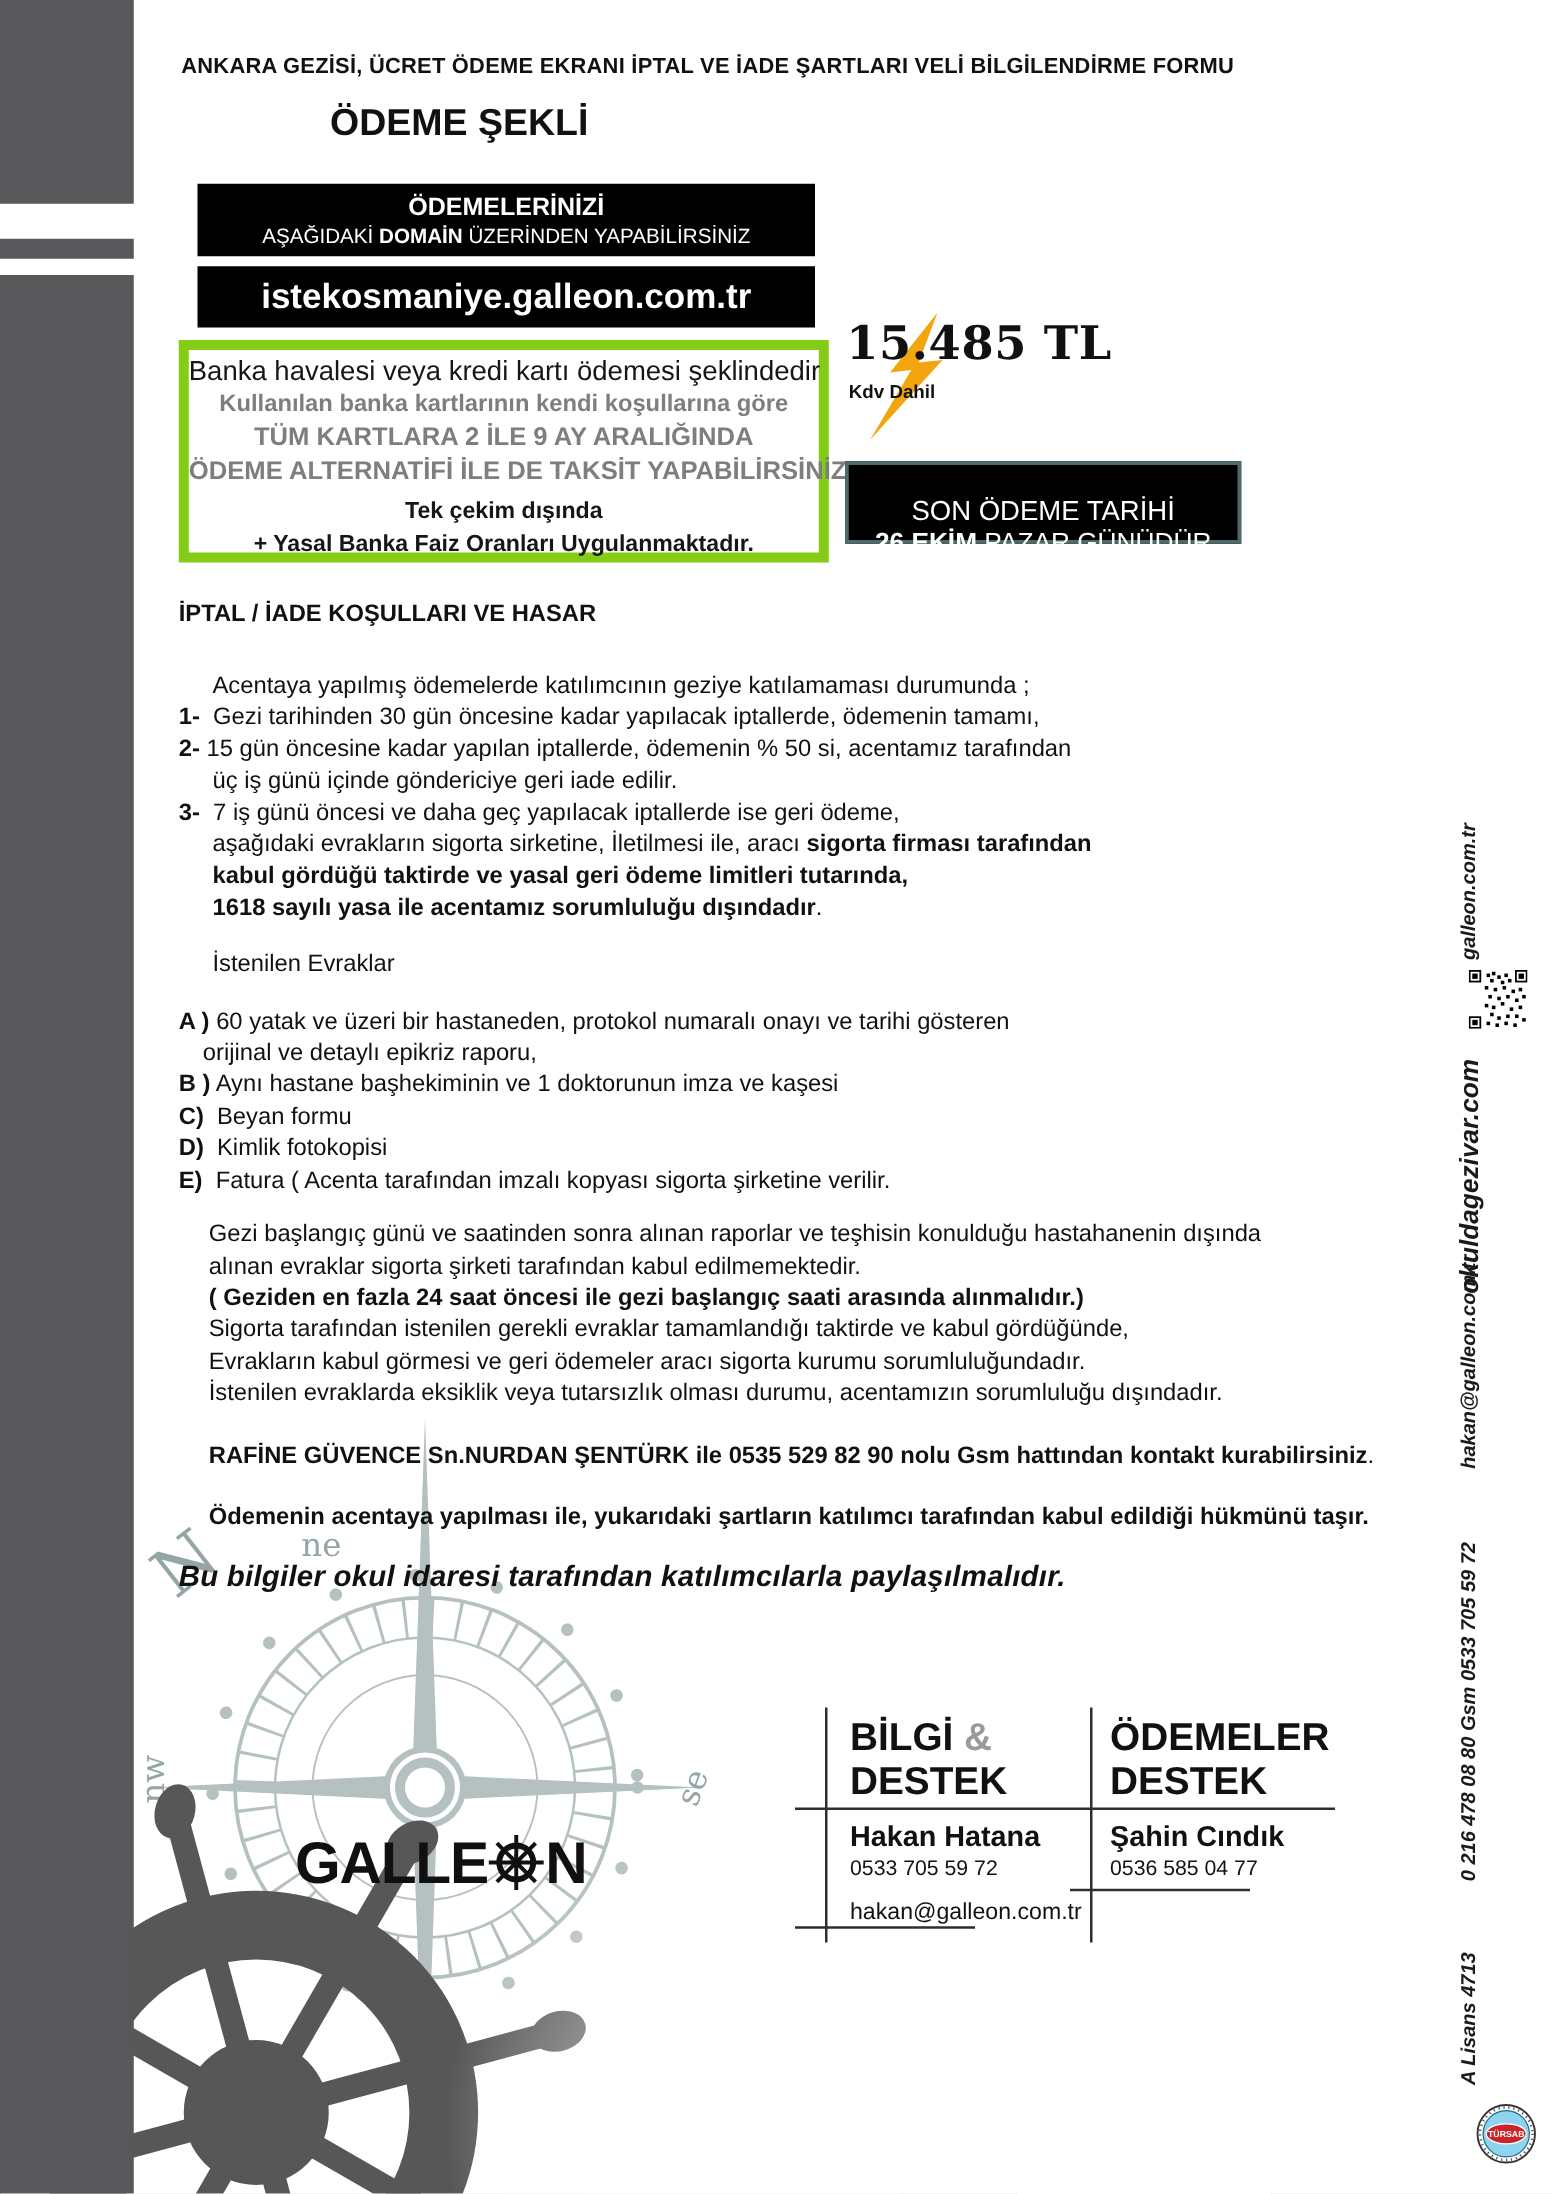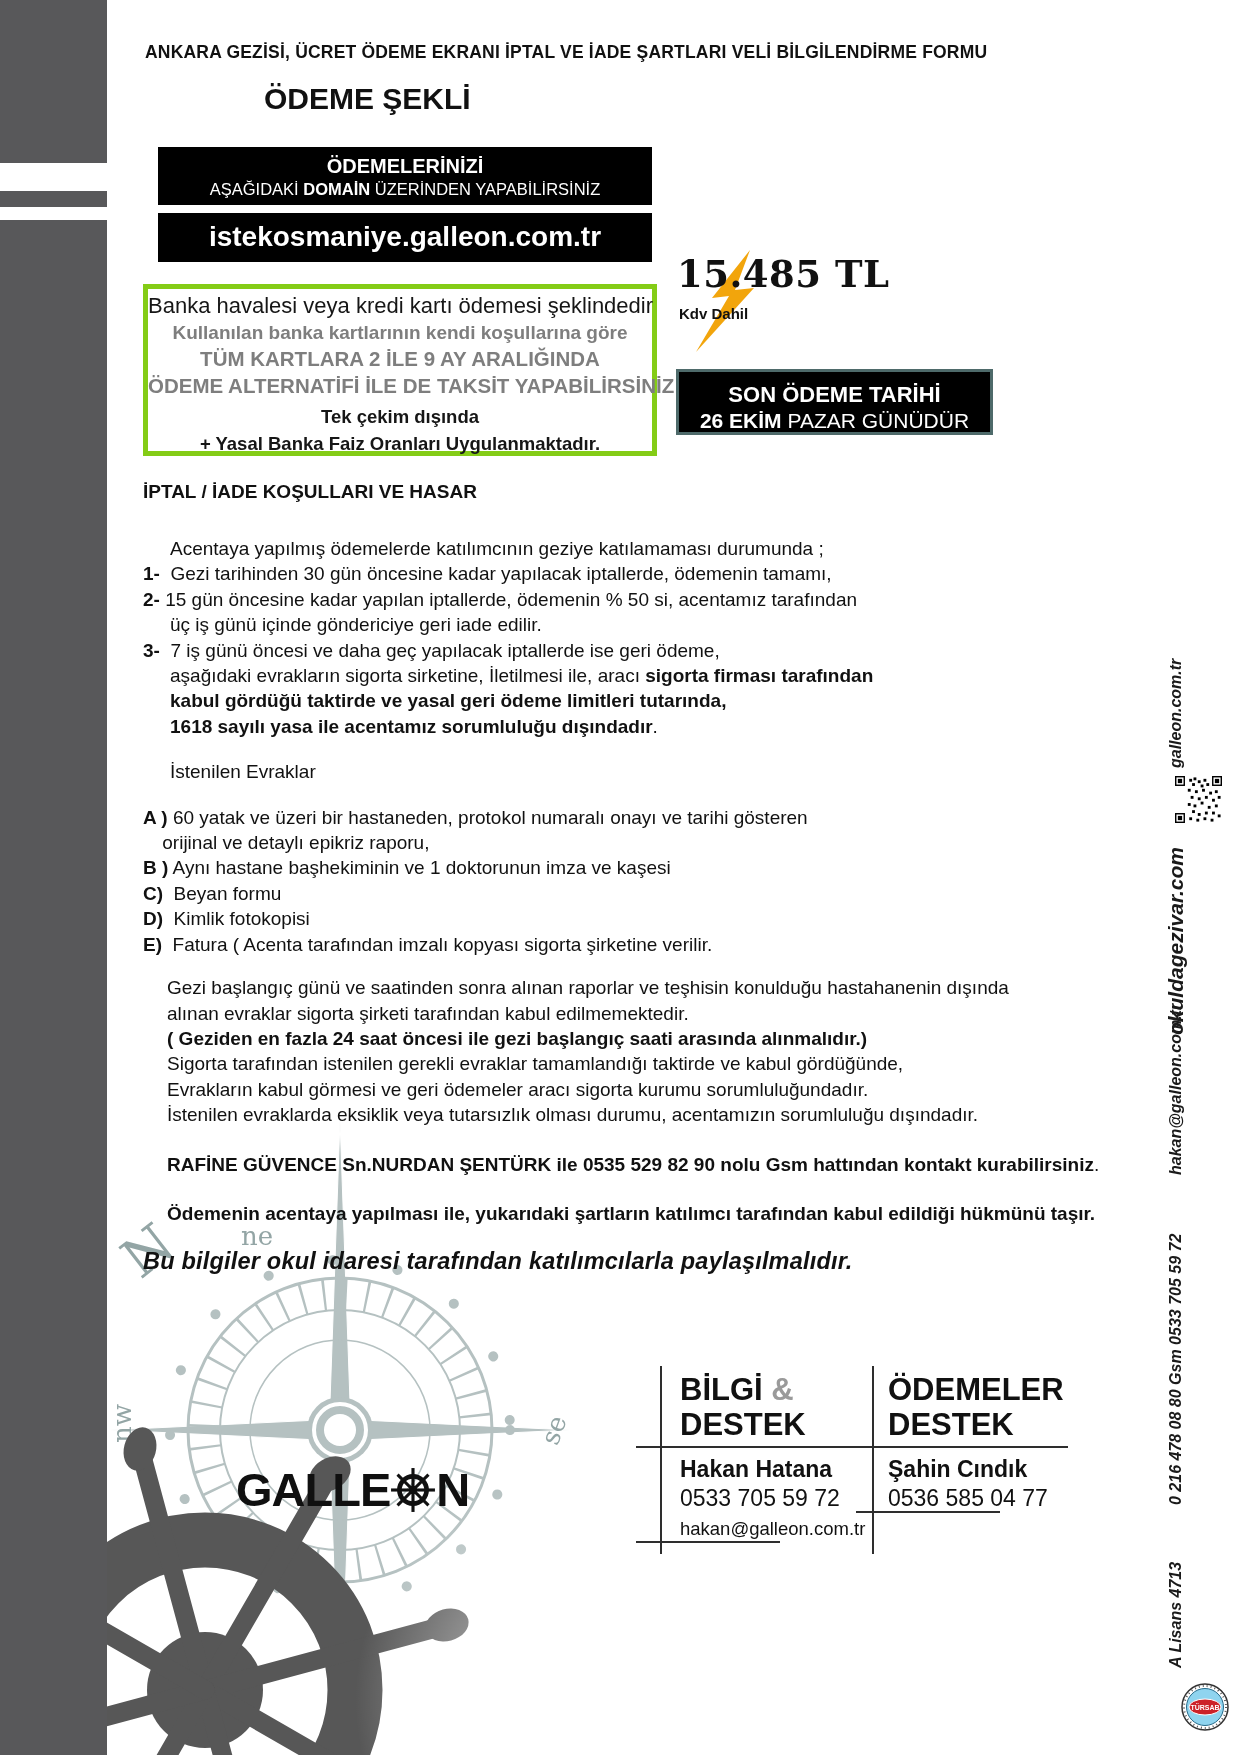--- a/index.html
+++ b/index.html
@@ -7,54 +7,54 @@
         font-family:"Liberation Sans",sans-serif;color:#111}
   .abs{position:absolute}
   .bar{background:#58585a;z-index:8}
   #hdr{left:145px;top:42px;font-size:17.5px;font-weight:bold;letter-spacing:.2px;z-index:5}
   #sec{left:264px;top:82px;font-size:30px;font-weight:bold;z-index:5}
   .blackbox{background:#000;color:#fff;text-align:center;z-index:5}
   #bb1{left:158px;top:147px;width:494px;height:58px}
   #bb1 .l1{font-size:20px;font-weight:bold;margin-top:7px;line-height:24px}
   #bb1 .l2{font-size:16.5px;line-height:22px}
   #domainbox{left:158px;top:213px;width:494px;height:49px;font-size:28px;font-weight:bold;line-height:48px}
-  #bankbox{left:143px;top:284px;width:504px;height:158px;border:5px solid #84cc16;background:#fff;
+  #bankbox{left:143px;top:272px;width:504px;height:158px;border:8px solid #84cc16;background:#fff;
            text-align:center;z-index:5;padding-top:4px}
   #bankbox .ln{line-height:26.5px;white-space:pre}
   .bk1{font-size:22px;color:#161616}
   .bkg{font-size:19px;color:#7e7e7e}
   .bkg2{font-size:20.5px;color:#7e7e7e}
   .bkb{font-size:18.5px;color:#161616}
   .top6{margin-top:5px}
   #bolt{left:690px;top:248px;z-index:4}
   #price{left:677px;top:252px;font-size:37px;font-weight:bold;font-family:"DejaVu Serif",serif;
          letter-spacing:.5px;z-index:5}
   #pricenote{left:679px;top:305px;font-size:15px;font-weight:bold;z-index:5}
   #sonbox{left:676px;top:369px;width:311px;height:60px;background:#000;border:3px solid #4e6a6a;
           color:#fff;text-align:center;z-index:5}
-  #sonbox .l1{font-size:22px;font-weight:bold;margin-top:10px;line-height:26px}
+  #sonbox .l1{font-size:22px;font-weight:normal;margin-top:24px;line-height:26px}
   #sonbox .l2{font-size:21px;line-height:26px}
   #termshead{left:143px;top:481px;font-size:19px;font-weight:bold;z-index:5}
   #terms{left:143px;top:536px;z-index:5;font-size:19px;width:960px}
   #terms .ln{line-height:25.4px;white-space:pre}
   .b{font-weight:bold}
   .i{font-style:italic}
   .closing{font-size:23.5px;line-height:31px !important;letter-spacing:.2px}
   .vline,.hline{background:#2e2e2e;z-index:5}
   #v1{left:660px;top:1366px;width:2px;height:188px}
   #v2{left:872px;top:1366px;width:2px;height:188px}
   #h1{left:636px;top:1446px;width:432px;height:2px}
   #h2{left:856px;top:1511px;width:144px;height:2px}
   #h3{left:636px;top:1541px;width:144px;height:2px}
   .ctitle{font-size:31px;font-weight:bold;line-height:35px;z-index:5}
   #c1t{left:680px;top:1372px}
   #c2t{left:888px;top:1372px}
   .amp{color:#9a9a9a}
   .cname{font-size:23px;font-weight:bold;z-index:5}
-  .cphone{font-size:23px;z-index:5}
+  .cphone{font-size:17px;z-index:5}
   #c1n{left:680px;top:1456px}
   #c1p{left:680px;top:1485px}
   #c1e{left:680px;top:1518px;font-size:18.5px;z-index:5}
   #c2n{left:888px;top:1456px}
   #c2p{left:888px;top:1485px}
   #logo{left:236px;top:1462px;z-index:5;font-size:47px;font-weight:800;letter-spacing:-1px;
         display:flex;align-items:center;color:#101010}
   .vert{left:1186px;height:20px;line-height:20px;transform:rotate(-90deg);transform-origin:left bottom;
         font-style:italic;font-weight:bold;font-size:16px;white-space:nowrap;z-index:5;color:#1a1a1a}
   #vw1{top:748px}

